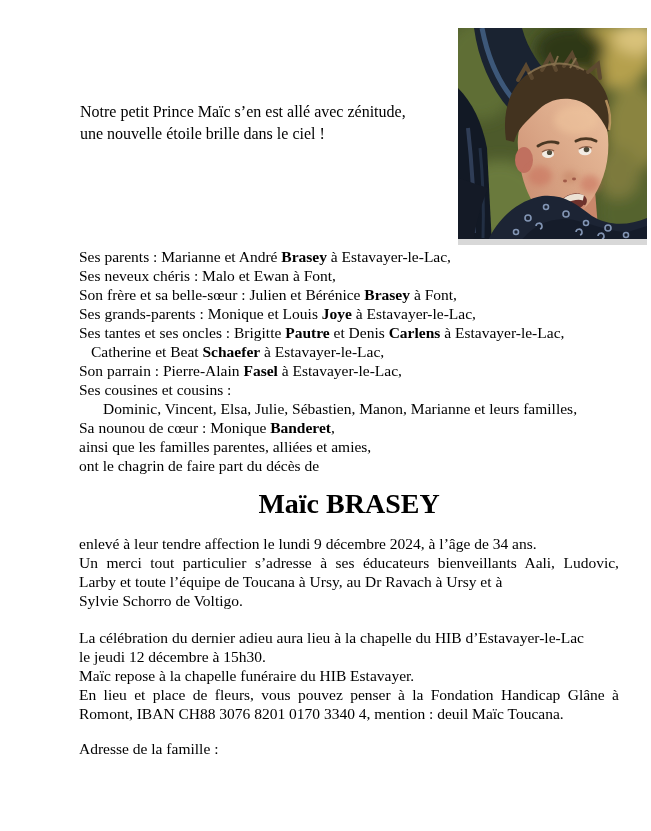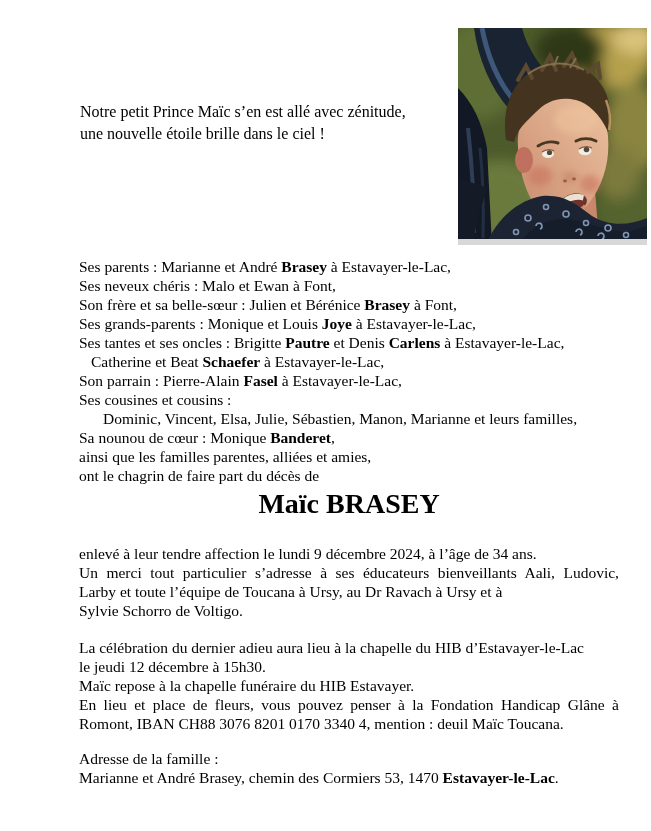--- a/index.html
+++ b/index.html
@@ -18,21 +18,20 @@
     left: 80px; top: 101px; width: 380px;
     font-size: 16px;
     line-height: 21.5px;
     white-space: nowrap;
   }
 
   .textblock {
     left: 79px; width: 540px;
     font-size: 15.5px;
     line-height: 19px;
-    margin-top: 10px;
   }
   .family   { top: 247px; }
   .para-a   { top: 534px; }
   .para-b   { top: 628px; }
   .para-c   { top: 739px; }
 
   .tline { white-space: nowrap; }
   .tline.justify {
     white-space: normal;
     text-align: justify;
@@ -193,16 +192,15 @@
   <div class="abs textblock para-b">
       <div class="tline">La célébration du dernier adieu aura lieu à la chapelle du HIB d’Estavayer-le-Lac</div>
       <div class="tline">le jeudi 12 décembre à 15h30.</div>
       <div class="tline">Maïc repose à la chapelle funéraire du HIB Estavayer.</div>
       <div class="tline justify">En lieu et place de fleurs, vous pouvez penser à la Fondation Handicap Glâne à</div>
       <div class="tline">Romont, IBAN CH88 3076 8201 0170 3340 4, mention : deuil Maïc Toucana.</div>
     </div>
 
   <div class="abs textblock para-c">
       <div class="tline">Adresse de la famille :</div>
-      <div class="tline">Marianne et André Brasey, chemin des Cormiers 53, 1470 <b>Estavayer-le-Lac</b>.</div>
     </div>
 
 </div>
 
 </body></html>

